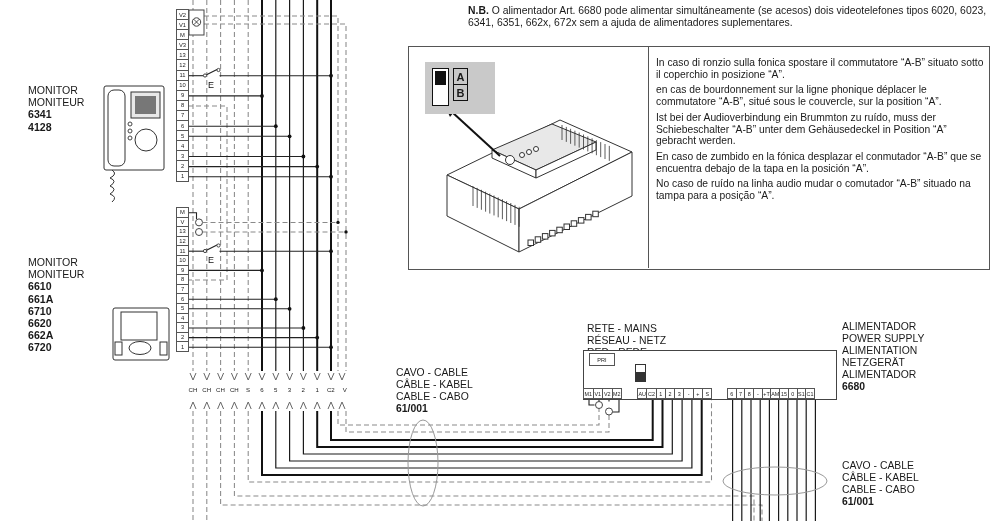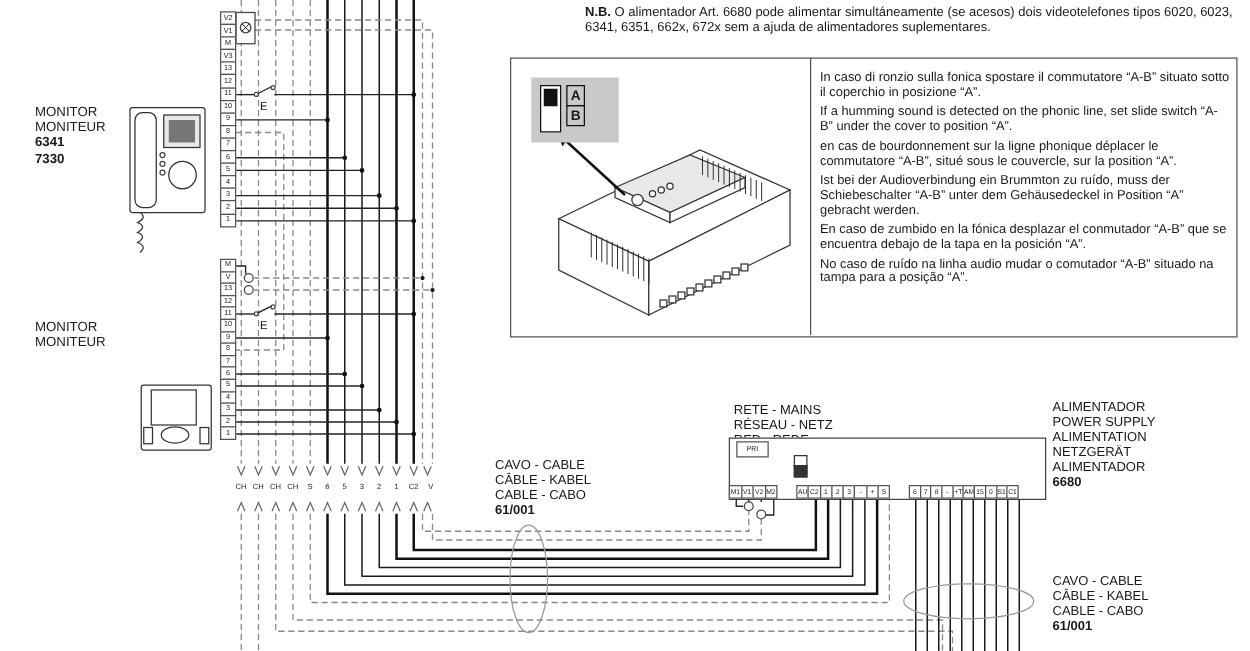--- a/index.html
+++ b/index.html
@@ -285,42 +285,49 @@
 <div class="abs" id="illu"></div>
 <div class="abs" id="insetsq">
   <div class="abs" id="insetsw">
     <div class="abs" id="insetsw-knob"></div>
   </div>
   <div class="abs abox" id="inset-a">A</div>
   <div class="abs abox" id="inset-b">B</div>
 </div>
 <div class="abs" style="left:656px;top:57px;width:328px;z-index:2;">
     <div class="para">In caso di ronzio sulla fonica spostare il commutatore “A-B” situato sotto il coperchio  in posizione “A”.</div>
-    <div class="para">If a humming sound is detected on the phonic line, set slide switch “A-B” under the cover to position “A”.</div>
     <div class="para">en cas de bourdonnement sur la ligne phonique déplacer le commutatore “A-B”, situé sous le couvercle, sur la position “A”.</div>
     <div class="para">Ist bei der Audioverbindung ein Brummton zu ruído, muss der Schiebeschalter “A-B” unter dem Gehäusedeckel in Position “A” gebracht werden.</div>
     <div class="para">En caso de zumbido en la fónica desplazar el conmutador “A-B” que se encuentra debajo de la tapa en la posición “A”.</div>
     <div class="para">No caso de ruído na linha audio mudar o comutador “A-B” situado na tampa para a posição “A”.</div>
   </div>
 
 <div class="abs" style="left:28px;top:84px;">
   <div>
       <div class="mline">MONITOR</div>
       <div class="mline">MONITEUR</div>
     </div>
   <div>
       <div class="mline bold">6341</div>
-      <div class="mline bold">7330</div>
+      <div class="mline bold">4128</div>
     </div>
 </div>
 
 <div class="abs" style="left:28px;top:256px;">
   <div>
       <div class="mline">MONITOR</div>
       <div class="mline">MONITEUR</div>
+    </div>
+  <div>
+      <div class="mline bold">6610</div>
+      <div class="mline bold">661A</div>
+      <div class="mline bold">6710</div>
+      <div class="mline bold">6620</div>
+      <div class="mline bold">662A</div>
+      <div class="mline bold">6720</div>
     </div>
 </div>
 
 <div class="abs tstrip" id="strip1">
     <div class="tcell">V2</div>
     <div class="tcell">V1</div>
     <div class="tcell">M</div>
     <div class="tcell">V3</div>
     <div class="tcell">13</div>
     <div class="tcell">12</div>

